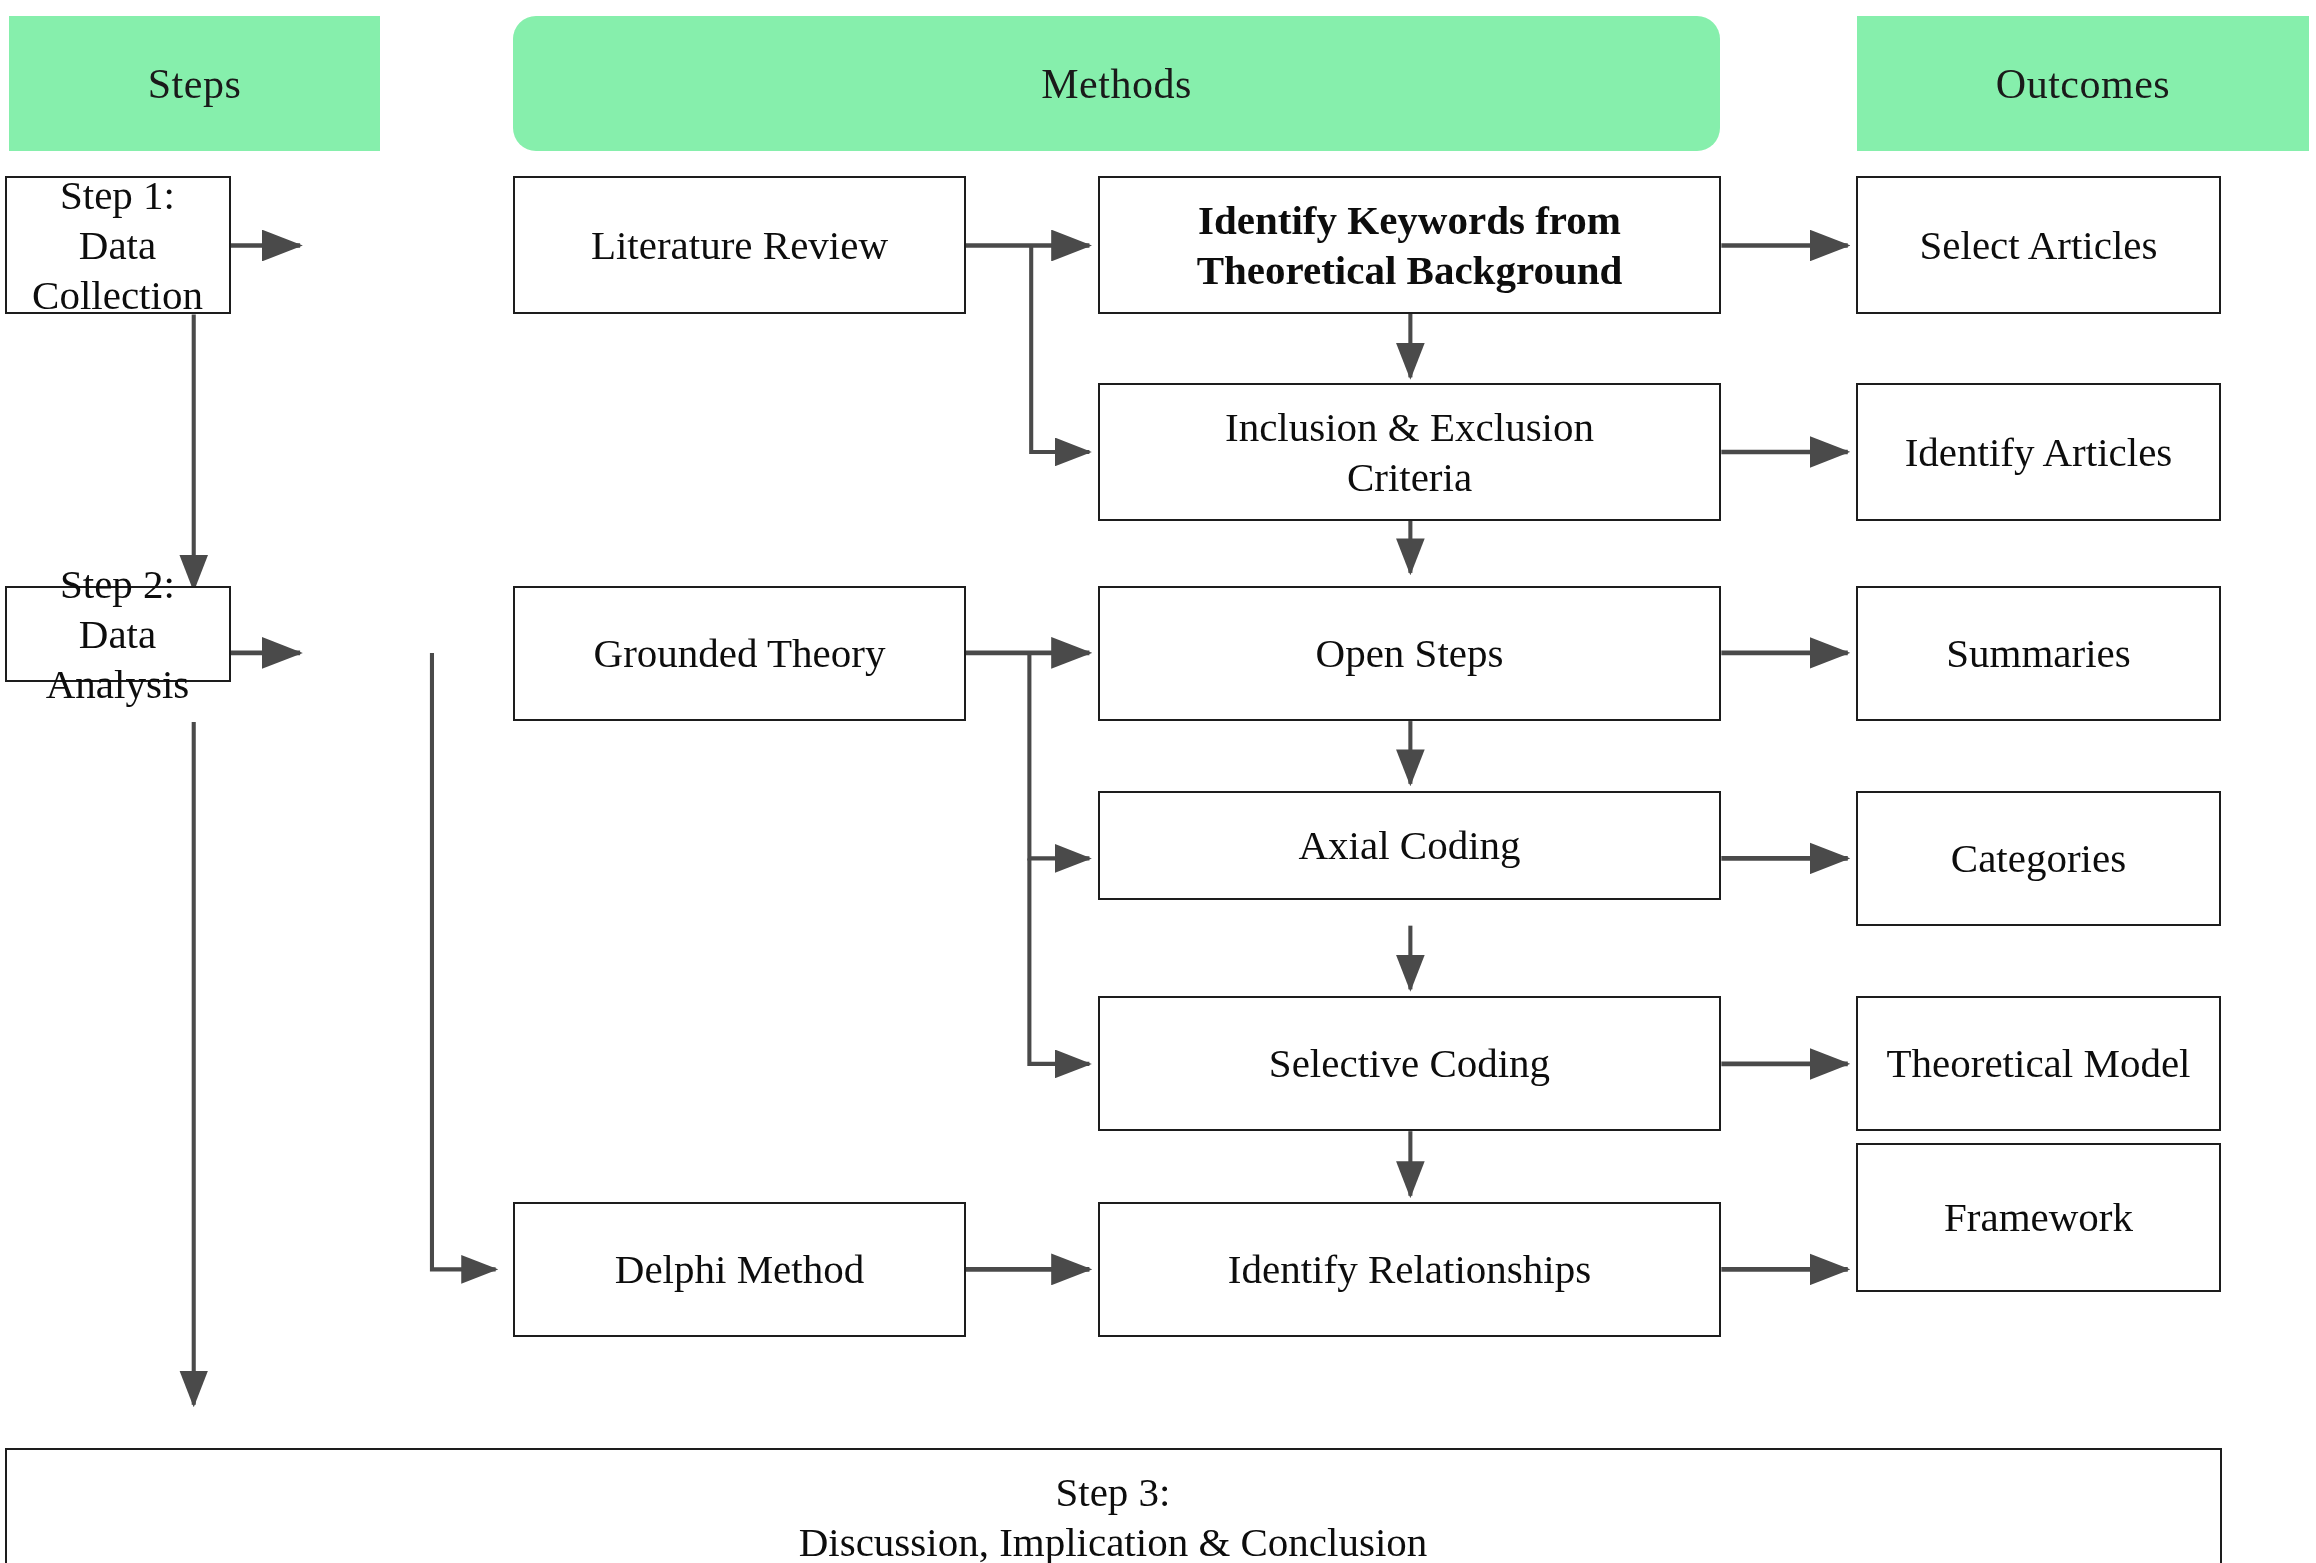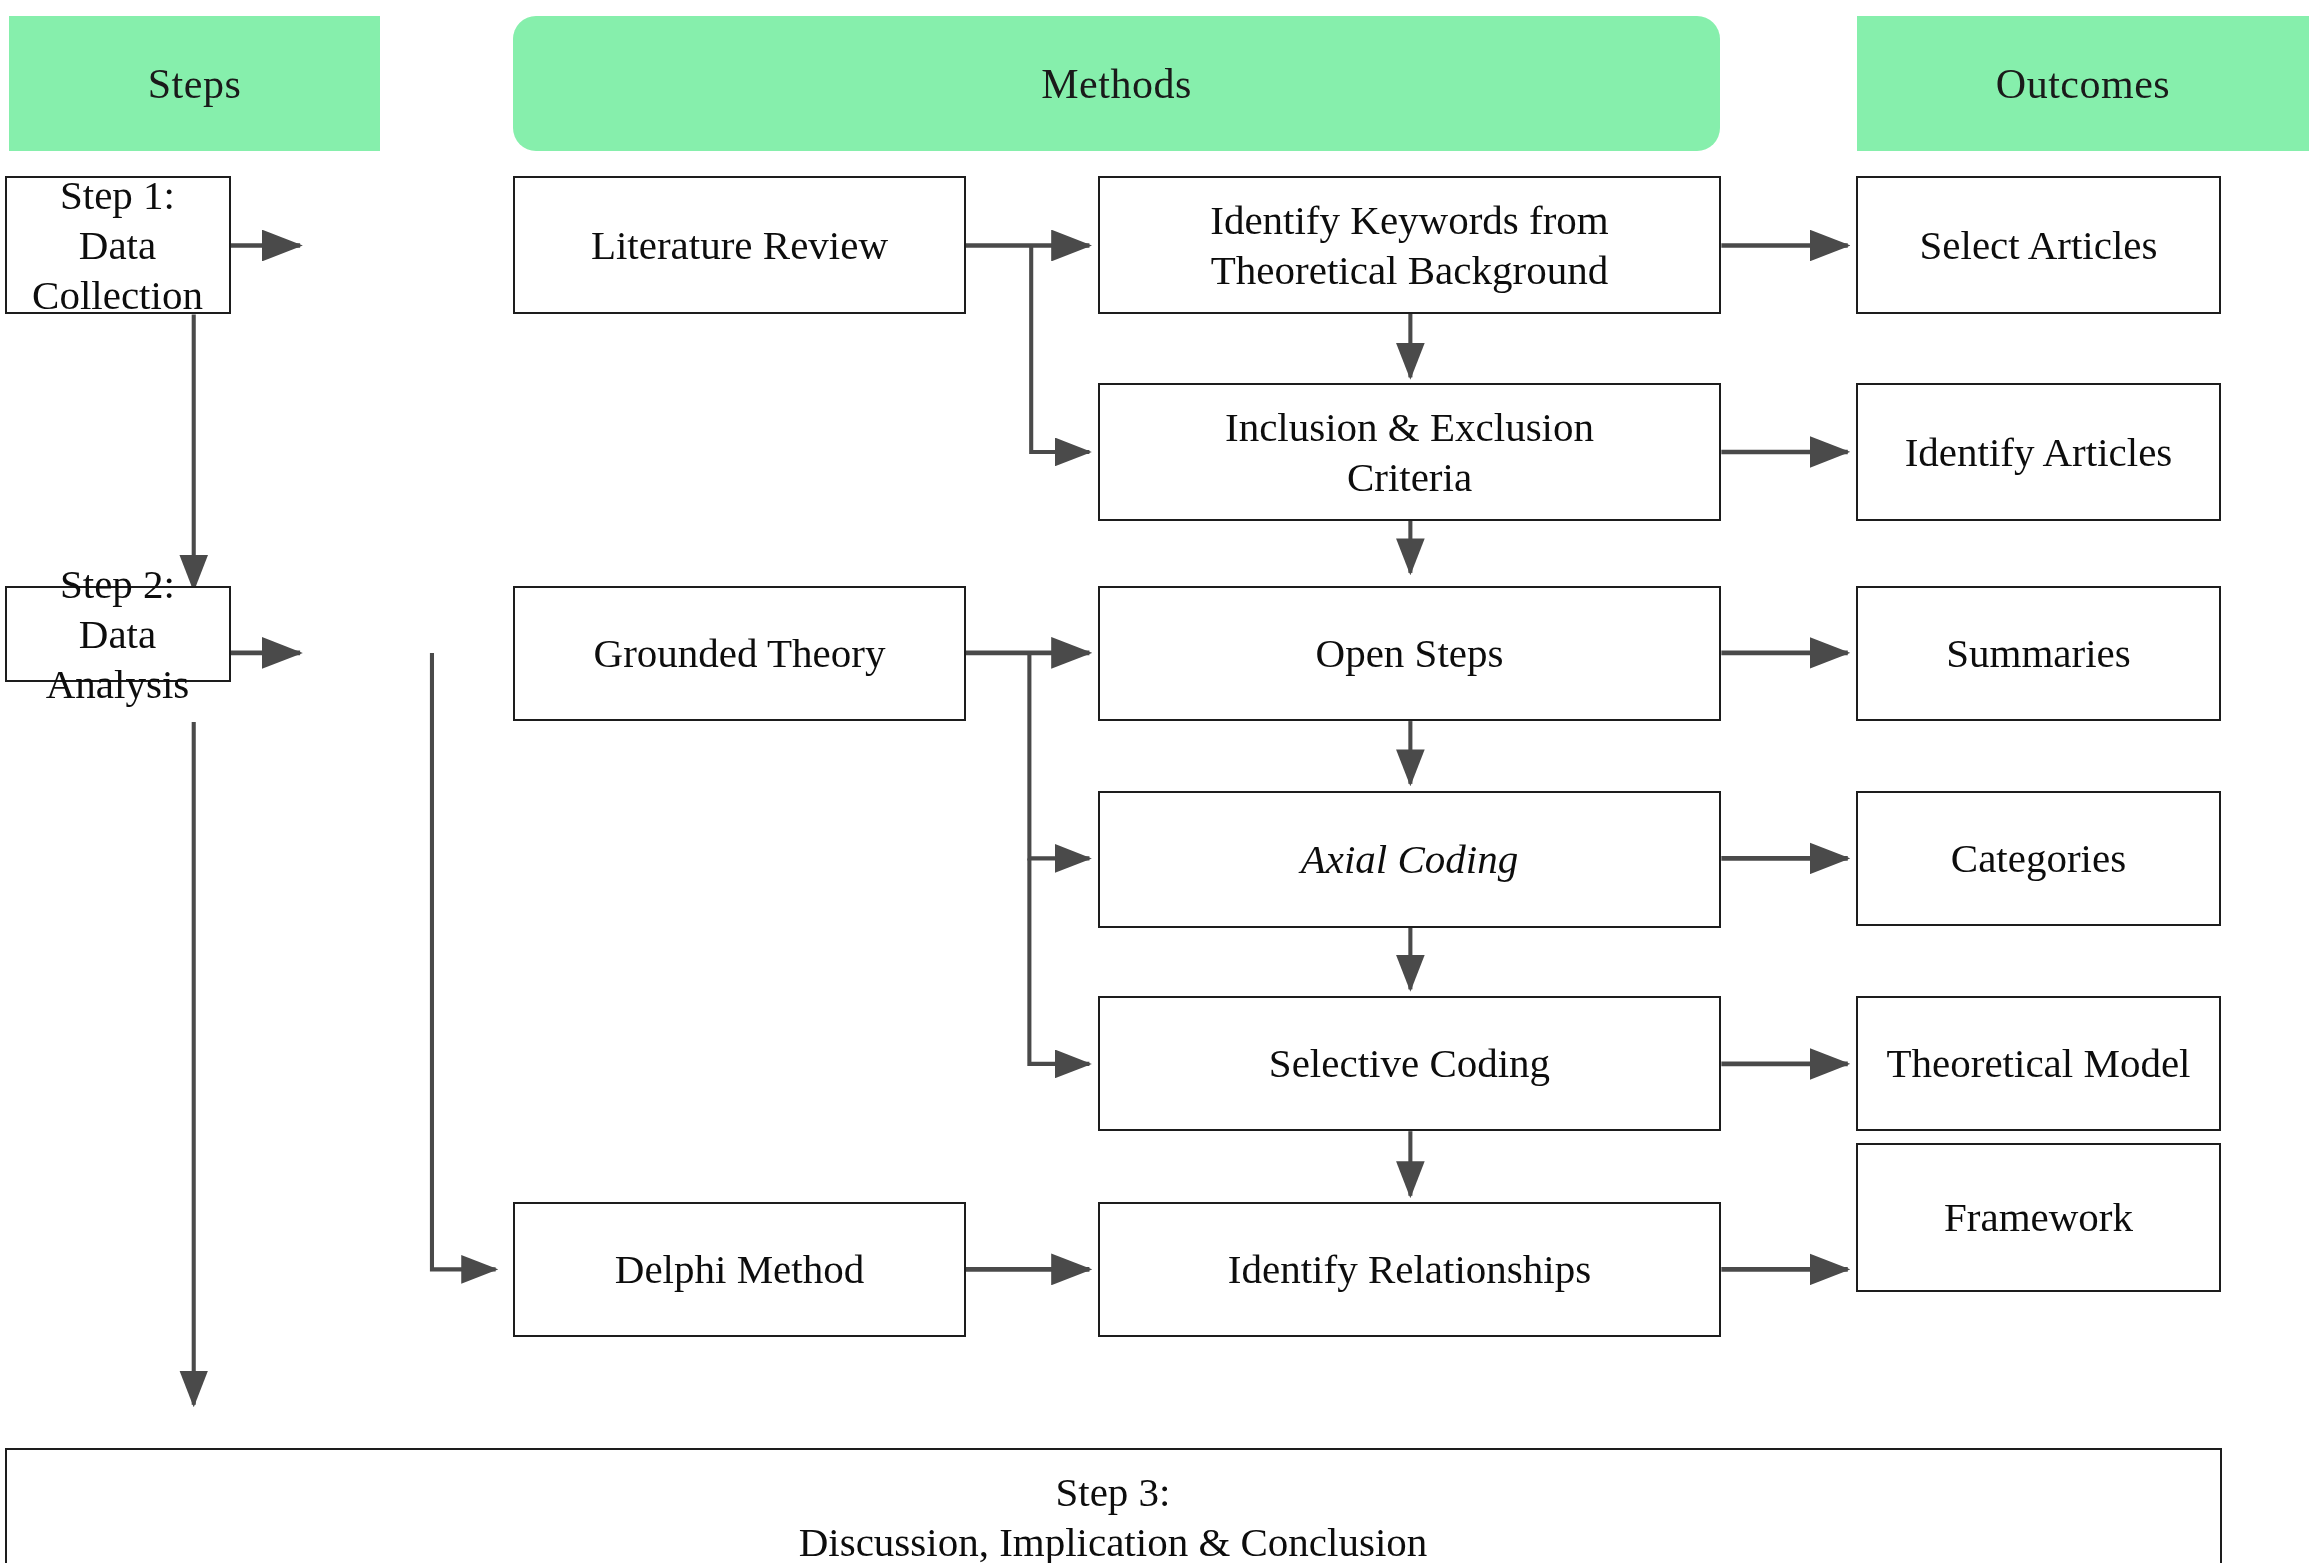--- a/index.html
+++ b/index.html
@@ -128,21 +128,21 @@
     <div>
       <span class="two-line">Step 1:</span>
       <span class="two-line">Data Collection</span>
     </div>
   </div>
 
   <div class="nodebox" style="left:513px; top:176px; width:453px; height:138px;">
     <span>Literature Review</span>
   </div>
 
-  <div class="nodebox" style="left:1098px; top:176px; width:623px; height:138px;">
+  <div class="nodebox" style="left:1098px; top:176px; width:623px; height:138px;font-weight:bold;">
     <div>
       <span class="two-line">Identify Keywords from</span>
       <span class="two-line">Theoretical Background</span>
     </div>
   </div>
 
   <div class="nodebox" style="left:1856px; top:176px; width:365px; height:138px;">
     <span>Select Articles</span>
   </div>
 
@@ -169,21 +169,21 @@
   </div>
 
   <div class="nodebox" style="left:1098px; top:586px; width:623px; height:135px;">
     <span>Open Steps</span>
   </div>
 
   <div class="nodebox" style="left:1856px; top:586px; width:365px; height:135px;">
     <span>Summaries</span>
   </div>
 
-  <div class="nodebox" style="left:1098px; top:791px; width:623px; height:137px;font-style:italic;">
+  <div class="nodebox" style="left:1098px; top:791px; width:623px; height:109px;">
     <span>Axial Coding</span>
   </div>
 
   <div class="nodebox" style="left:1856px; top:791px; width:365px; height:135px;">
     <span>Categories</span>
   </div>
 
   <div class="nodebox" style="left:1098px; top:996px; width:623px; height:135px;">
     <span>Selective Coding</span>
   </div>

